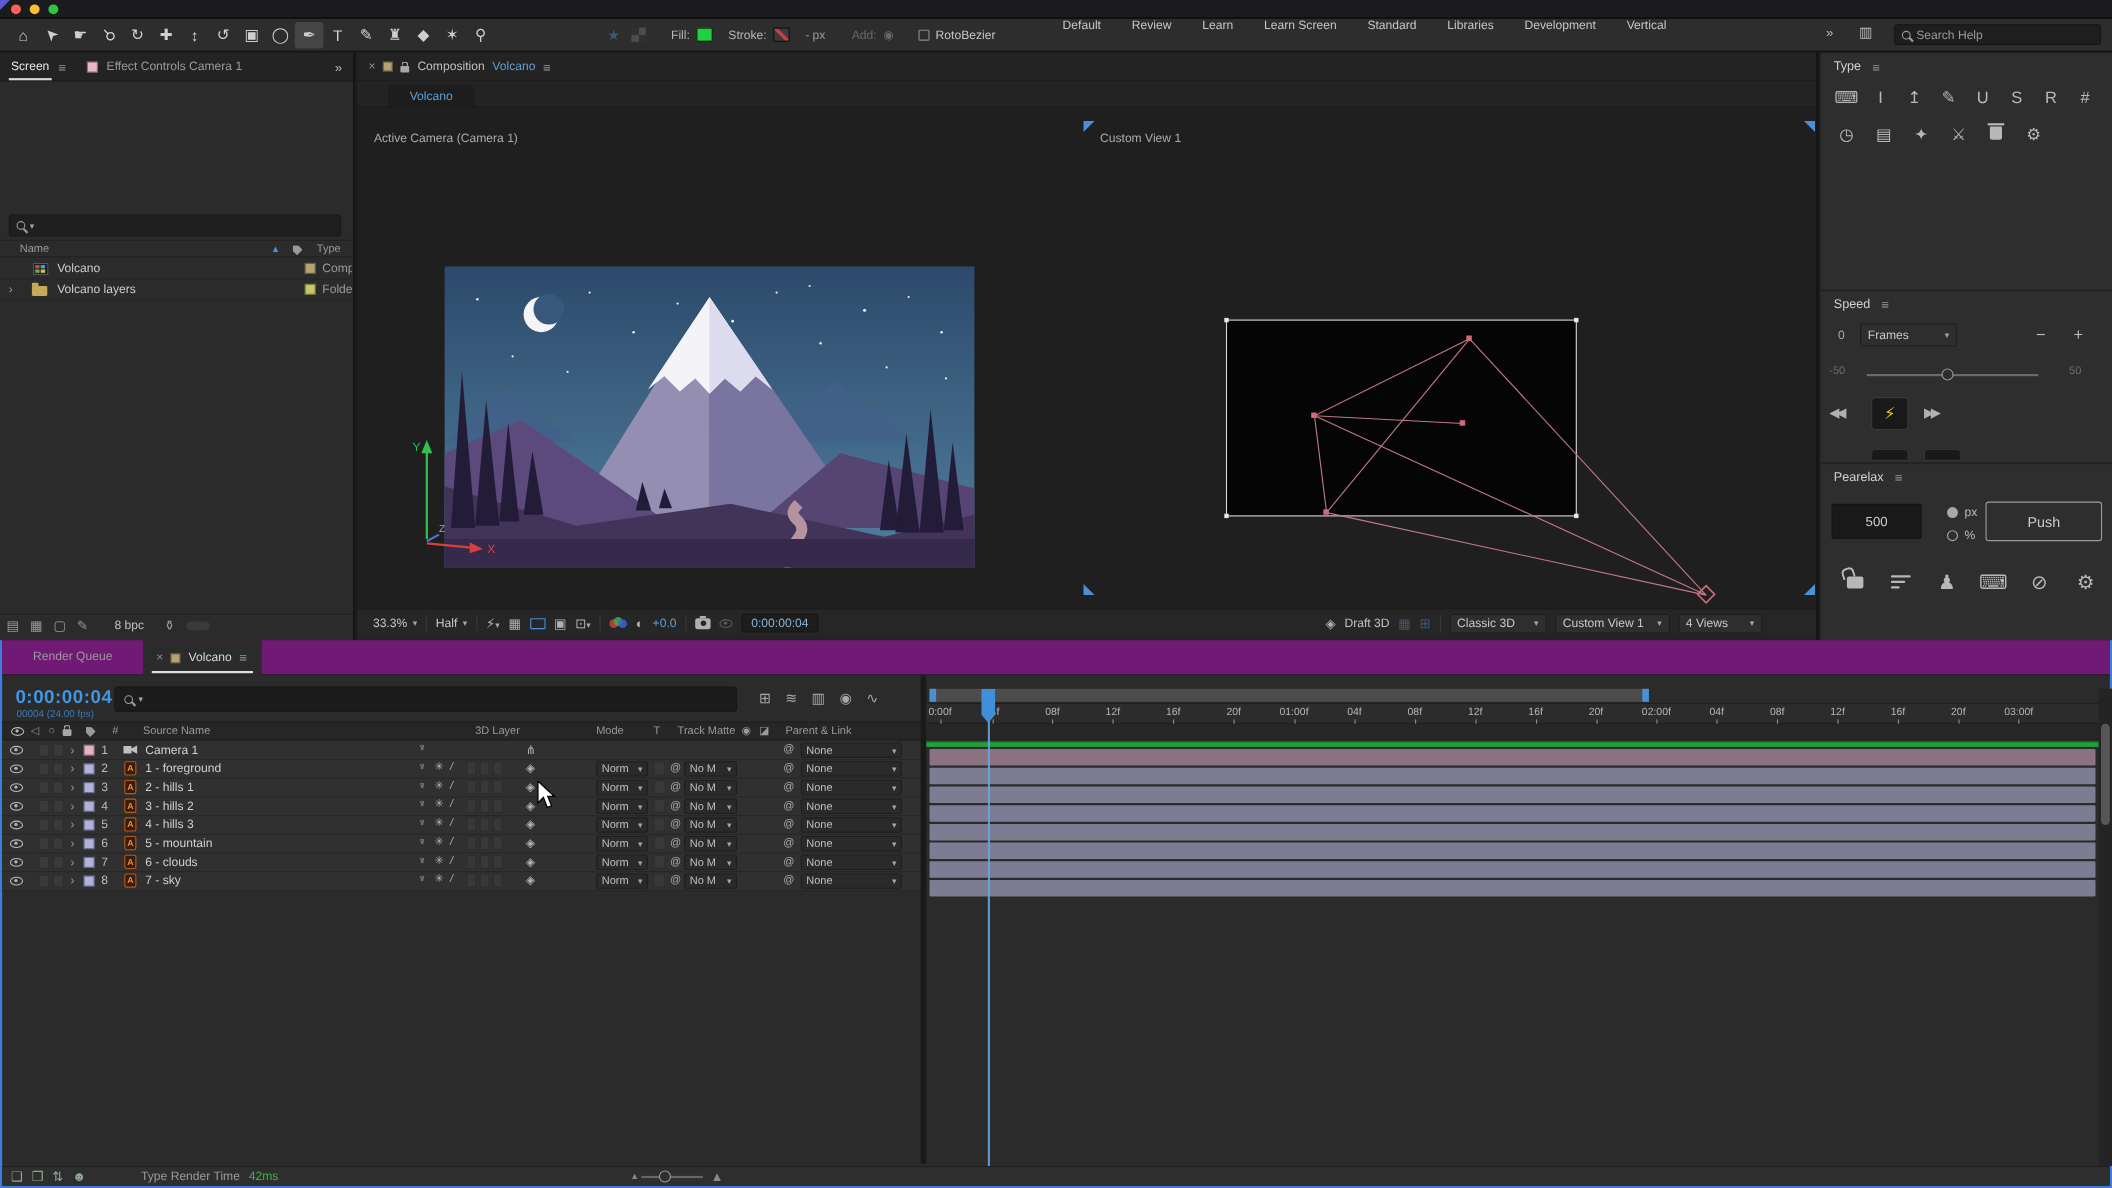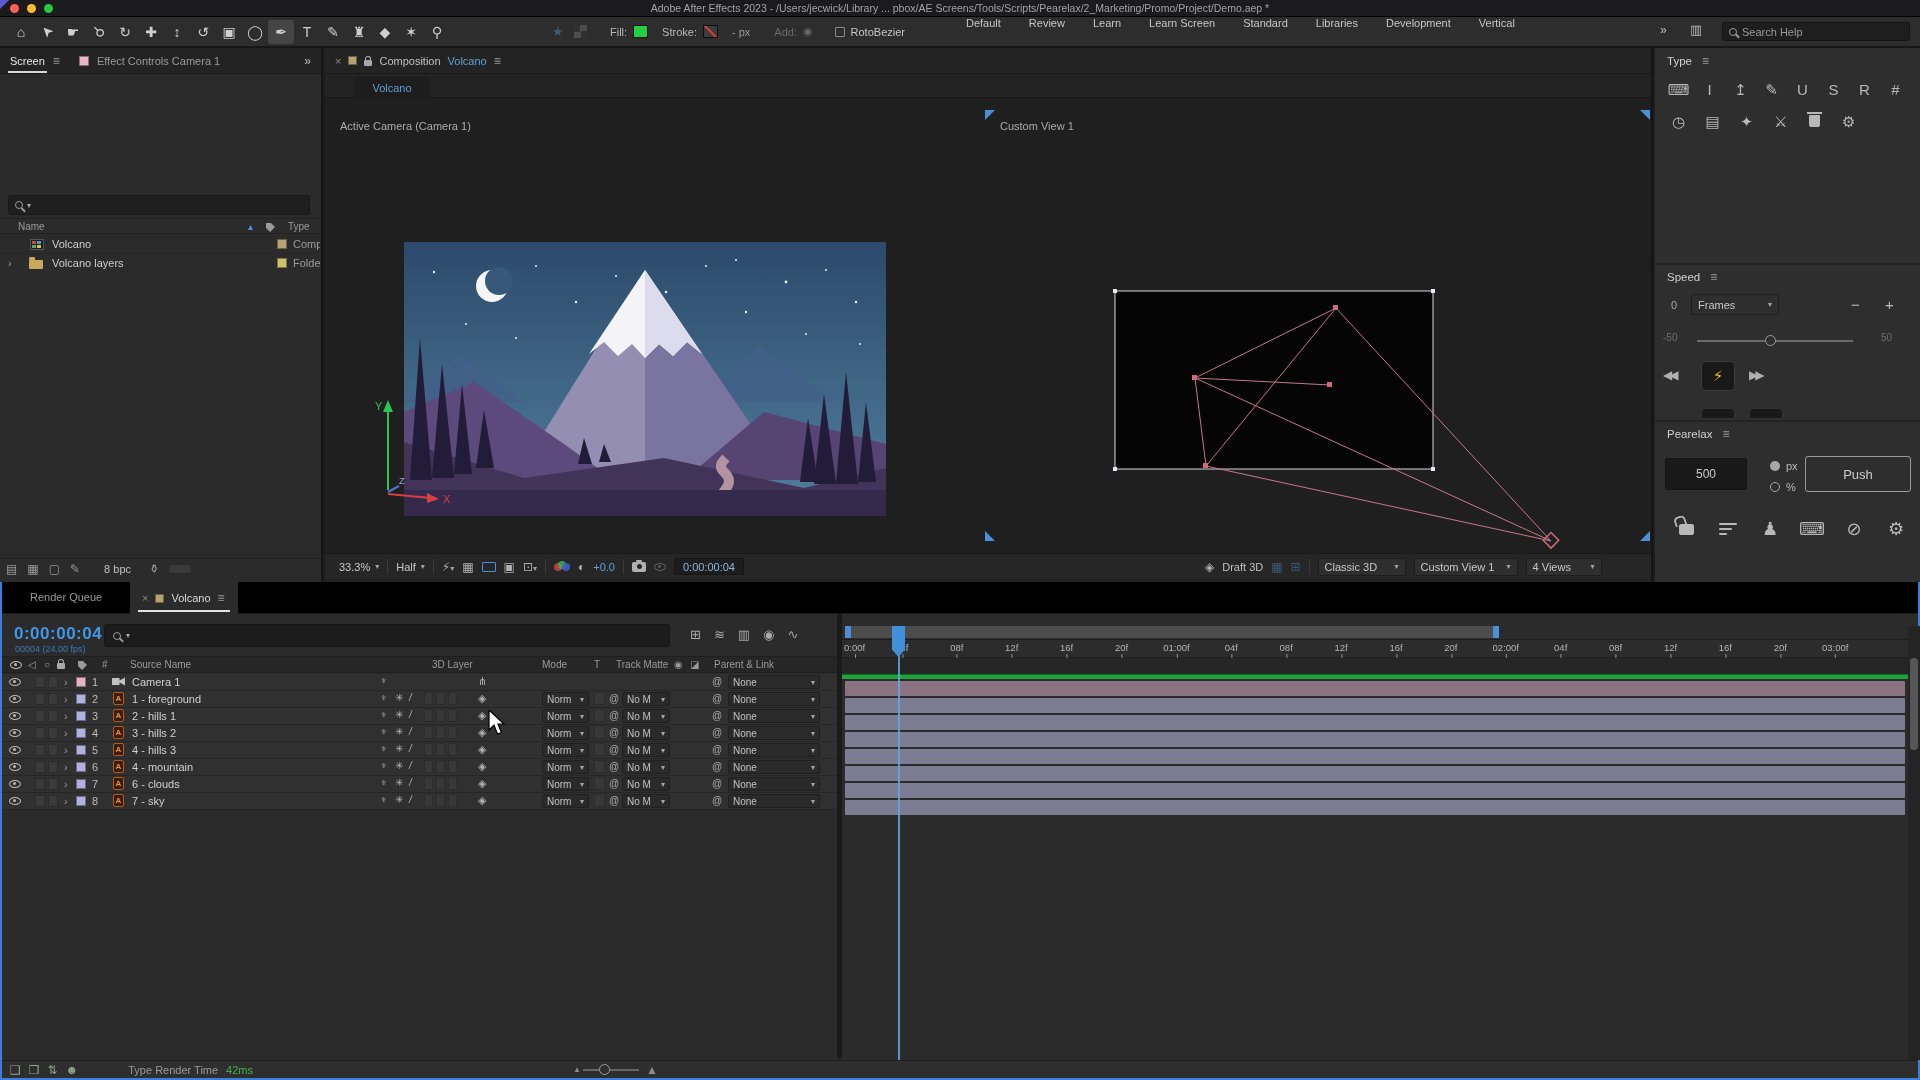--- a/index.html
+++ b/index.html
@@ -95,21 +95,21 @@
   .sb-div{position:absolute;left:0;width:100%;height:2px;background:#232323}
   .tico{width:31px;height:22px;display:inline-flex;align-items:center;justify-content:center;color:#b8b8b8;font-size:15px}
   .trash{width:11px;height:12px;background:#b8b8b8;border-radius:1px 1px 2px 2px;position:relative;display:inline-block}
   .trash::before{content:'';position:absolute;top:-3px;left:-2px;width:15px;height:2px;background:#b8b8b8}
   .radio{width:10px;height:10px;border-radius:50%;display:inline-block}
   .pear-ico{width:42px;height:26px;display:inline-flex;align-items:center;justify-content:center;color:#b8b8b8;font-size:18px}
 
   
   #timeline{position:absolute;left:0;top:582px;width:1920px;height:498px;background:#2b2b2b;
             border-left:2px solid #3d7edb;border-right:2px solid #3d7edb;border-bottom:2px solid #3d7edb}
-  #tl-tabs{position:absolute;left:0;top:0;width:100%;height:32px;background:#000000;border-bottom:1px solid #1a1a1a}
+  #tl-tabs{position:absolute;left:0;top:0;width:100%;height:32px;background:#701a75;border-bottom:1px solid #1a1a1a}
   #tl-tab-active{position:absolute;left:128px;top:0;height:32px;background:#2b2b2b;display:flex;align-items:center;gap:7px;padding:0 12px}
   #tl-tab-active::after{content:'';position:absolute;left:8px;right:8px;bottom:2px;height:2px;background:#e0e0e0}
   #tl-controls{position:absolute;left:0;top:32px;width:100%;height:42px}
   #tl-timecode{position:absolute;left:12px;top:10px;font-size:17px;font-weight:bold;color:#3f97e8;letter-spacing:.5px}
   #tl-fps{position:absolute;left:13px;top:30px;font-size:9px;color:#3d7ab8}
   #tl-search{position:absolute;left:102px;top:10px;width:566px;height:23px;background:#1c1c1c;border:1px solid #161616;border-radius:3px;display:flex;align-items:center;padding:0 8px;gap:5px}
   #tl-icons{position:absolute;left:688px;top:13px;display:flex;gap:13px;color:#a8a8a8;font-size:13px}
   #tl-header{position:absolute;left:0;top:74px;width:835px;height:17px;background:#262626;border-top:1px solid #1f1f1f;border-bottom:1px solid #1f1f1f;color:#9a9a9a;font-size:10px}
   #tl-header span{position:absolute;top:2px}
   #tl-rows{position:absolute;left:0;top:92px;width:835px}
@@ -152,21 +152,20 @@
 <div id="root">
 
   <div id="corner-wedge"></div>
 
   <div id="titlebar">
     <div class="lights">
       <span class="light" style="background:#ff5f57"></span>
       <span class="light" style="background:#febc2e"></span>
       <span class="light" style="background:#28c840"></span>
     </div>
-    <div id="title-text">Adobe After Effects 2023 - /Users/jecwick/Library ... pbox/AE Screens/Tools/Scripts/Pearelax/2_Marketing/Promo/Project/Demo.aep *</div>
   </div>
 
   <div id="toolbar">
     <div id="tools">
       <span class="tool">⌂</span>
       <span class="tool">
           <span class="rot-nw">➤</span>
         </span>
       <span class="tool">☛</span>
       <span class="tool">
@@ -711,21 +710,21 @@
       </div>
         <div class="lrow">
         <span class="eye" style="position:absolute;left:7px;top:4px"></span>
         <span class="cell-box" style="left:33px"></span>
         <span class="cell-box" style="left:46px"></span>
         <span style="position:absolute;left:62px;top:2px;color:#9a9a9a">›</span>
         <span class="chip" style="position: absolute; left: 74px; top: 3px; background: rgb(177, 177, 222);"></span>
         <span style="position:absolute;left:90px;top:2px;color:#bbb">6</span>
 
         <span class="ai-icon" style="left:111px">A</span>
-        <span style="position:absolute;left:130px;top:2px;color:#d0d0d0">4 - mountain</span>
+        <span style="position:absolute;left:130px;top:2px;color:#d0d0d0">5 - mountain</span>
         <span class="swico" style="left:378px">♆</span>
         <span class="swico" style="left:393px">✳</span>
         <span class="swico" style="left:407px;font-style:italic">/</span>
         <span class="dimbox" style="left:422px"></span>
         <span class="dimbox" style="left:434px"></span>
         <span class="dimbox" style="left:446px"></span>
         <span class="swico" style="left:476px;font-size:11px">◈</span>
 
         <span class="rsel" style="left:540px;width:47px">
           <span>Norm</span>

